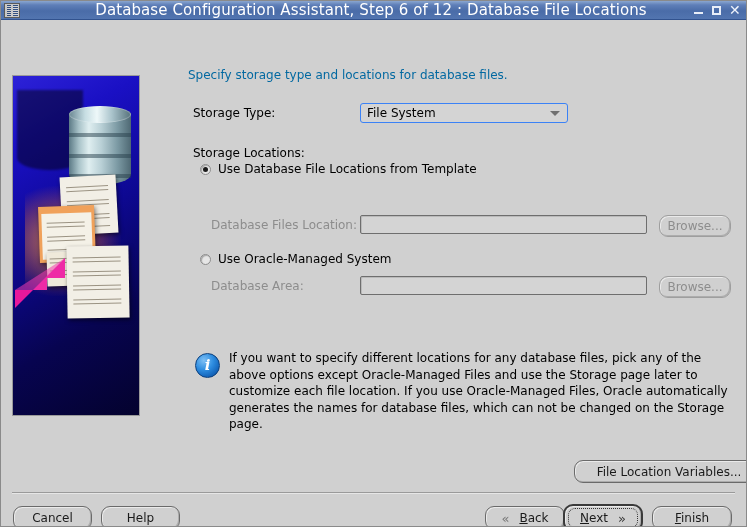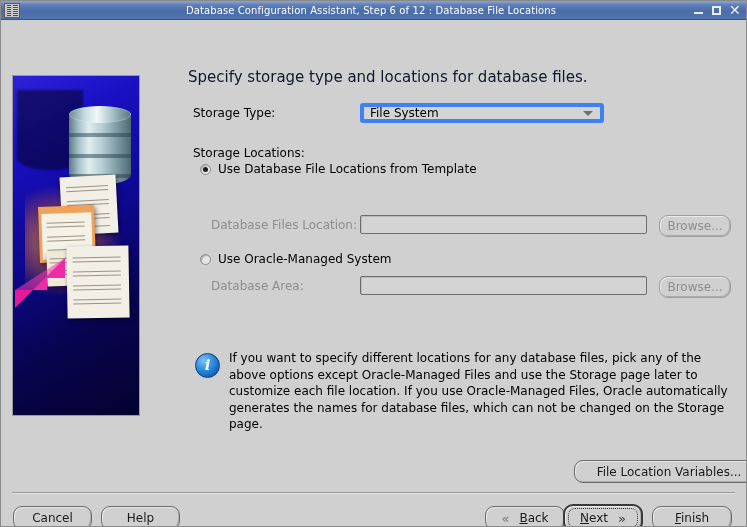--- a/index.html
+++ b/index.html
@@ -52,21 +52,21 @@
     content: "";
     position: absolute;
     left: 8px; top: 1px;
     width: 5px; height: 11px;
     background: repeating-linear-gradient(to bottom, #335081 0 1px, #d5d5d5 1px 2px);
   }
   .title-text {
     flex: 1;
     text-align: center;
     color: #ffffff;
-    font-size: 10px;
+    font-size: 15px;
     font-family: "DejaVu Sans", sans-serif;
     letter-spacing: 0.1px;
     white-space: nowrap;
     padding-left: 29px;
   }
   .win-btns {
     display: flex;
     align-items: center;
     gap: 7px;
     margin-right: 8px;
@@ -185,38 +185,38 @@
     position: absolute;
     left: 2px; top: 182px;
     width: 52px; height: 50px;
   }
   .arrow svg { display:block; }
 
   
   .head-line {
     position: absolute;
     left: 187px; top: 48px;
-    font-size: 15px;
-    color: #0f172a;
+    font-size: 12px;
+    color: #0369a1;
     white-space: nowrap;
   }
   .lbl {
     position: absolute;
     font-size: 12px;
     color: #000000;
     white-space: nowrap;
   }
   .lbl.dim { color: #8d8d8d; }
 
   .combo {
     position: absolute;
     left: 359px; top: 83px;
-    width: 244px; height: 20px;
+    width: 208px; height: 20px;
     background: #d4d4d4;
-    border: 4px solid #3b82f6;
+    border: 1px solid #3b82f6;
     border-radius: 3px;
     box-sizing: border-box;
     display: flex;
     align-items: center;
     cursor: default;
   }
   .combo-text {
     font-size: 12px;
     color: #000;
     padding-left: 6px;

